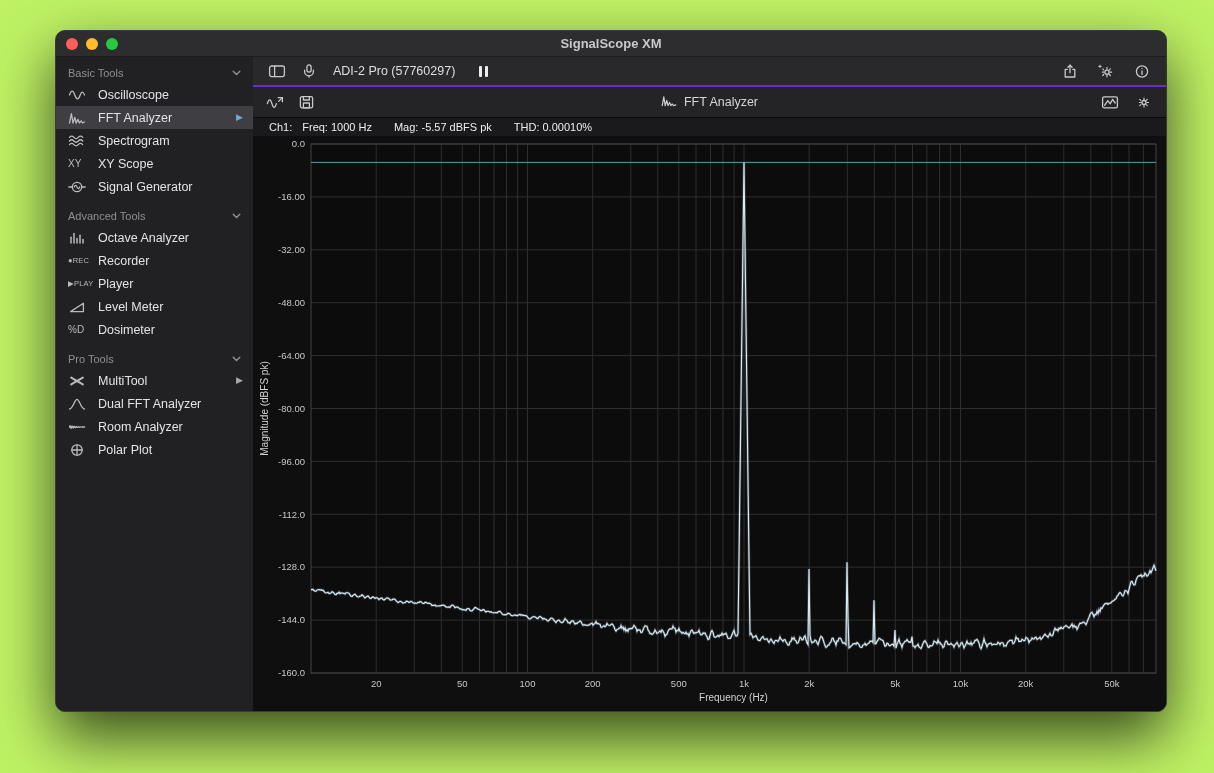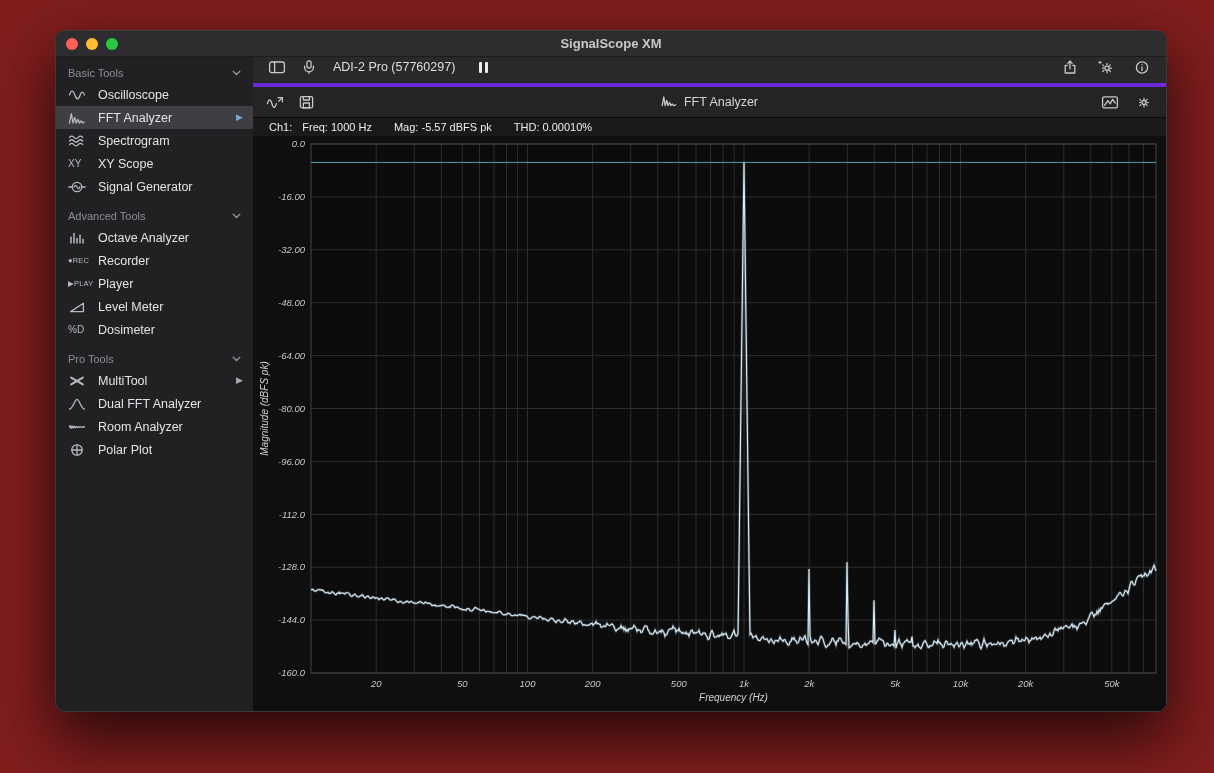--- a/index.html
+++ b/index.html
@@ -1,18 +1,18 @@
 <!DOCTYPE html>
 <html><head>
 <meta charset="utf-8">
 <style>
   * { box-sizing: border-box; margin: 0; padding: 0; }
   html,body { width:1214px; height:773px; background:#000; overflow:hidden;
               font-family:"Liberation Sans", sans-serif; }
-  .page { position:relative; width:1214px; height:773px; background:#7f1d1d; }
+  .page { position:relative; width:1214px; height:773px; background:#bef264; }
 
   .window { position:absolute; left:55px; top:30px; width:1112px; height:682px;
             background:#232325; border:1px solid #3a3a3c; border-radius:10px;
             overflow:hidden; display:flex; flex-direction:column;
             box-shadow:0 25px 60px rgba(0,0,0,.7); }
 
   
   .titlebar { height:26px; flex:none; background:#2d2d2f; border-bottom:1px solid #1c1c1d;
               display:flex; align-items:center; position:relative; }
   .traffic { display:flex; gap:8px; padding-left:10px; z-index:2; }
@@ -34,22 +34,22 @@
   .icon-cell { width:30px; flex:none; display:flex; align-items:center; color:#b9b9be; }
   .icon-cell svg { stroke:#b9b9be; fill:none; stroke-width:1.3;
                    stroke-linecap:round; stroke-linejoin:round; }
   .icon-text { font-size:10px; color:#b9b9be; letter-spacing:0; }
   .icon-text.small { font-size:7.5px; letter-spacing:.2px; }
   .arrow { margin-left:auto; font-size:9px; line-height:1; }
 
   
   .main { flex:1; min-width:0; display:flex; flex-direction:column; background:#0f0f10; }
 
-  .toolbar1 { height:30px; flex:none; background:#29292b; border-bottom:4px solid #6d28d9;
-              display:flex; align-items:flex-start; padding:0 14px; }
+  .toolbar1 { height:30px; flex:none; background:#29292b; border-bottom:2px solid #6d28d9;
+              display:flex; align-items:center; padding:0 14px; }
   .tbtn { display:inline-flex; align-items:center; justify-content:center;
           width:20px; height:20px; color:#c9c9cc; }
   .tbtn svg { stroke:#c9c9cc; fill:none; stroke-width:1.3;
               stroke-linecap:round; stroke-linejoin:round; }
   .tb-left { display:flex; align-items:center; gap:12px; }
   .device-name { color:#dfdfe1; font-size:12.5px; margin-left:2px; }
   .pause-btn { display:flex; gap:3px; margin-left:12px; align-items:center; }
   .pause-btn i { display:block; width:3px; height:11px; background:#ececec; border-radius:1px; }
   .tb-right { margin-left:auto; display:flex; align-items:center; gap:16px; }
 
@@ -60,21 +60,21 @@
                 align-items:center; gap:7px; color:#d6d6d8; font-size:12.5px; }
   .tb2-center svg { stroke:#cfcfd2; fill:none; stroke-width:1.2;
                     stroke-linecap:round; stroke-linejoin:round; }
   .tb2-right { margin-left:auto; display:flex; align-items:center; gap:14px; position:relative; z-index:2; }
 
   .readout { height:18px; flex:none; background:#1a1a1c; display:flex; align-items:center;
              font-size:11px; color:#ededef; padding-left:16px; white-space:nowrap; }
   .readout .ch { margin-right:10px; }
   .readout .fld { margin-right:22px; }
 
-  .chart { flex:1; position:relative; background:#0f0f10; min-height:0;font-style:italic; }
+  .chart { flex:1; position:relative; background:#0f0f10; min-height:0; }
   .chart svg { display:block; }
   .chart .tick { font-size:9.5px; fill:#c8c8ca; font-family:"Liberation Sans", sans-serif; }
   .chart .axis { font-size:10px; fill:#d2d2d4; font-family:"Liberation Sans", sans-serif; }
 </style>
 </head>
 <body>
 
 <div class="page">
   <div class="window">
 

